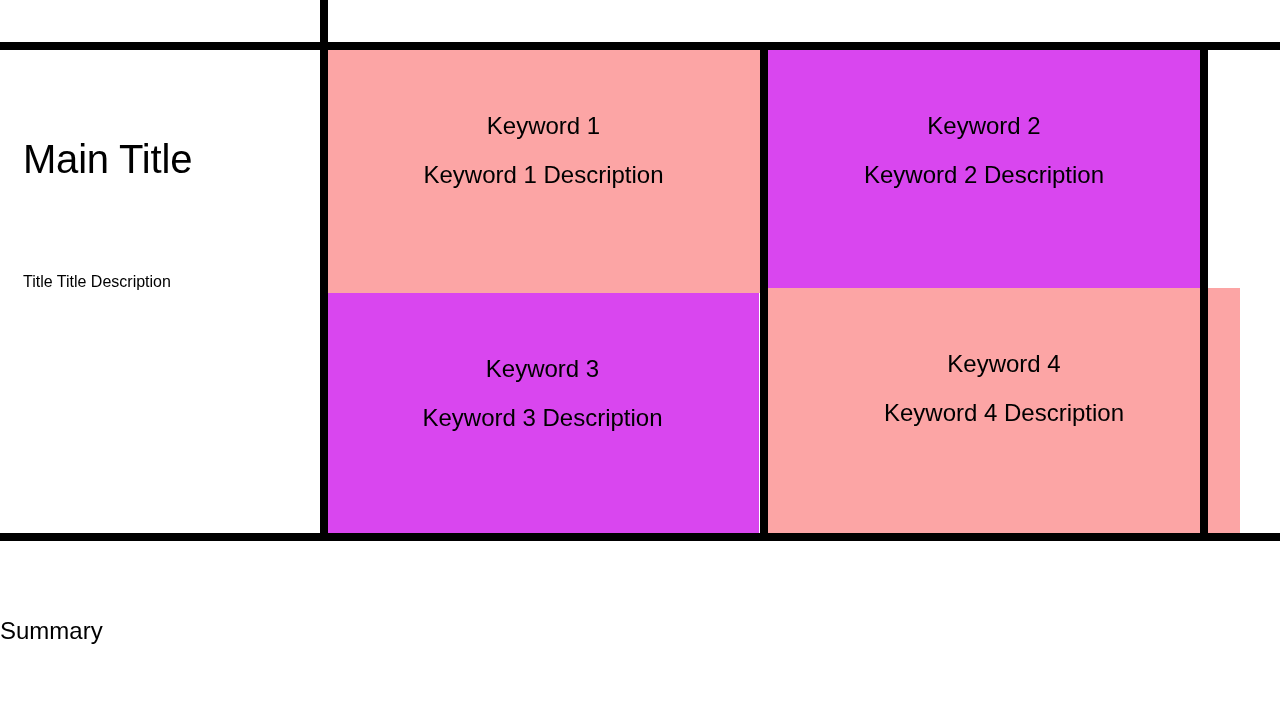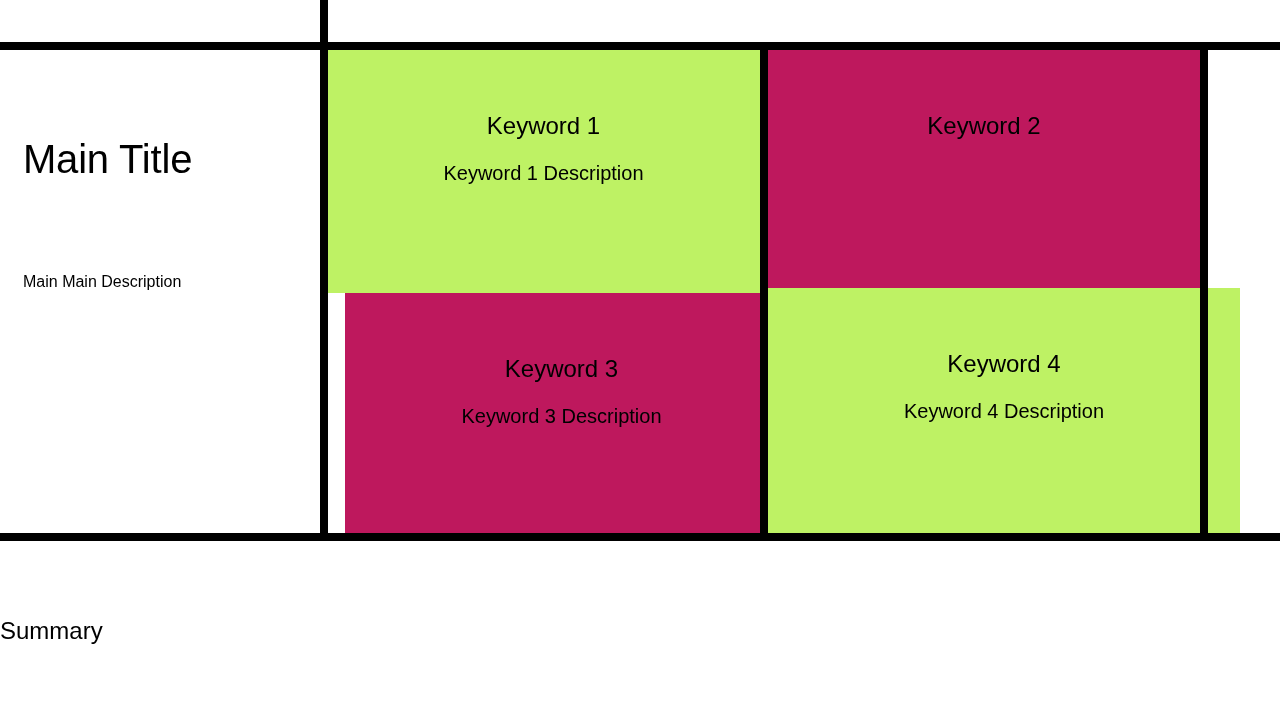--- a/index.html
+++ b/index.html
@@ -71,46 +71,46 @@
     line-height: 1.2;
     white-space: nowrap;
   }
 
   
   .cell {
     position: absolute;
     z-index: 2;
     box-sizing: border-box;
     text-align: center;
-    background: #be185d;
+    background: #d946ef;
   }
-  .cell.filled { background: #bef264; }
+  .cell.filled { background: #fca5a5; }
 
   .cell .kw-title {
     position: absolute;
     left: 0;
     right: 0;
     top: 62px;
     font-size: 24px;
     font-weight: 400;
     line-height: 1.2;
   }
   .cell .kw-desc {
     position: absolute;
     left: 0;
     right: 0;
     top: 111px;
-    font-size: 20px;
+    font-size: 24px;
     font-weight: 400;
     line-height: 1.2;
   }
 
   .cell.q1 { left: 327px; top: 50px;  width: 433px; height: 243px; }
   .cell.q2 { left: 768px; top: 50px;  width: 432px; height: 238px; }
-  .cell.q3 { left: 345px; top: 293px; width: 433px; height: 240px; }
+  .cell.q3 { left: 326px; top: 293px; width: 433px; height: 240px; }
   .cell.q4 { left: 768px; top: 288px; width: 472px; height: 245px; }
 
   
   .summary {
     position: absolute;
     left: 0;
     top: 617px;
     width: 1280px;
     font-size: 24px;
     font-weight: 400;
@@ -125,30 +125,31 @@
 <div id="slide">
 
   <div class="hrule top"></div>
   <div class="hrule bottom"></div>
   <div class="vrule v1"></div>
   <div class="vrule v2"></div>
   <div class="vrule v3"></div>
 
   <div class="title-col">
     <div class="main-title">Main Title</div>
-    <div class="main-title-desc">Main Main Description</div>
+    <div class="main-title-desc">Title Title Description</div>
   </div>
 
   <div class="cell q1 filled">
     <div class="kw-title">Keyword 1</div>
     <div class="kw-desc">Keyword 1 Description</div>
   </div>
 
   <div class="cell q2">
     <div class="kw-title">Keyword 2</div>
+    <div class="kw-desc">Keyword 2 Description</div>
   </div>
 
   <div class="cell q3">
     <div class="kw-title">Keyword 3</div>
     <div class="kw-desc">Keyword 3 Description</div>
   </div>
 
   <div class="cell q4 filled">
     <div class="kw-title">Keyword 4</div>
     <div class="kw-desc">Keyword 4 Description</div>

